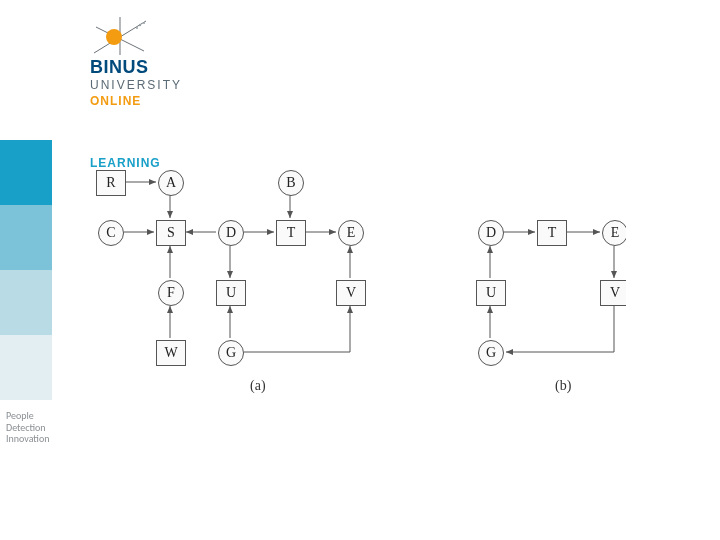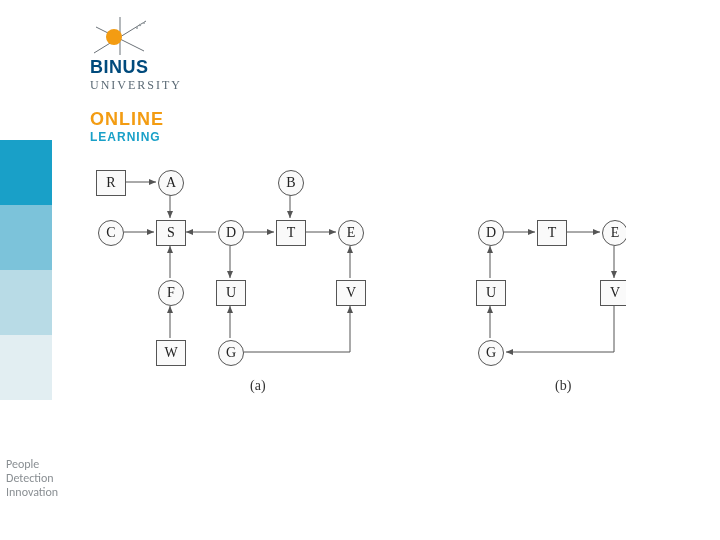--- a/index.html
+++ b/index.html
@@ -9,27 +9,27 @@
   .band .sq{flex:1;}
   .band .c1{background:#19a0c8;}
   .band .c2{background:#7cc3da;}
   .band .c3{background:#b8dbe6;}
   .band .c4{background:#e2eef2;}
   
   .logo{position:absolute;left:90px;top:15px;width:170px;}
   .logo svg{display:block;}
   .logo-text{font-family:Arial,sans-serif;}
   .logo-text .b{font-weight:700;font-size:18px;color:#004a7c;letter-spacing:0.5px;}
-  .logo-text .u{font-weight:400;font-size:12px;color:#5b6a75;letter-spacing:2px;font-family:Liberation Serif, serif;}
-  .logo-text .o{font-weight:700;font-size:18px;color:#f39c12;letter-spacing:1px;margin-top:16px;}
-  .logo-text .l{font-weight:700;font-size:12px;color:#19a0c8;letter-spacing:1px;}
+  .logo-text .u{font-weight:400;font-size:12px;color:#5b6a75;letter-spacing:2px;}
+  .logo-text .o{font-weight:700;font-size:12px;color:#f39c12;letter-spacing:1px;margin-top:2px;}
+  .logo-text .l{font-weight:700;font-size:12px;color:#19a0c8;letter-spacing:1px;margin-top:48px;}
   
   .title{position:absolute;left:360px;top:70px;font-size:34px;font-weight:700;color:#111;}
   
-  .tag{position:absolute;left:6px;top:410px;font-size:12px;color:#8a8f93;line-height:1.15;margin-top:48px;}
+  .tag{position:absolute;left:6px;top:410px;font-size:10px;color:#8a8f93;line-height:1.15;}
   
   .caption{position:absolute;left:100px;bottom:20px;width:520px;font-size:20px;color:#111;}
   
   .diagrams{position:absolute;left:80px;top:167px;width:600px;height:250px;}
   .dg{position:absolute;}
   .node{position:absolute;width:28px;height:24px;font:14px/1 'Times New Roman',serif;color:#222;display:flex;align-items:center;justify-content:center;}
   .sqn{border:1px solid #555;background:#fafafa;}
   .cir{border:1px solid #555;border-radius:50%;width:24px;height:24px;background:#fafafa;}
   .lbl{position:absolute;font:14px/1 'Times New Roman',serif;color:#333;}
   

